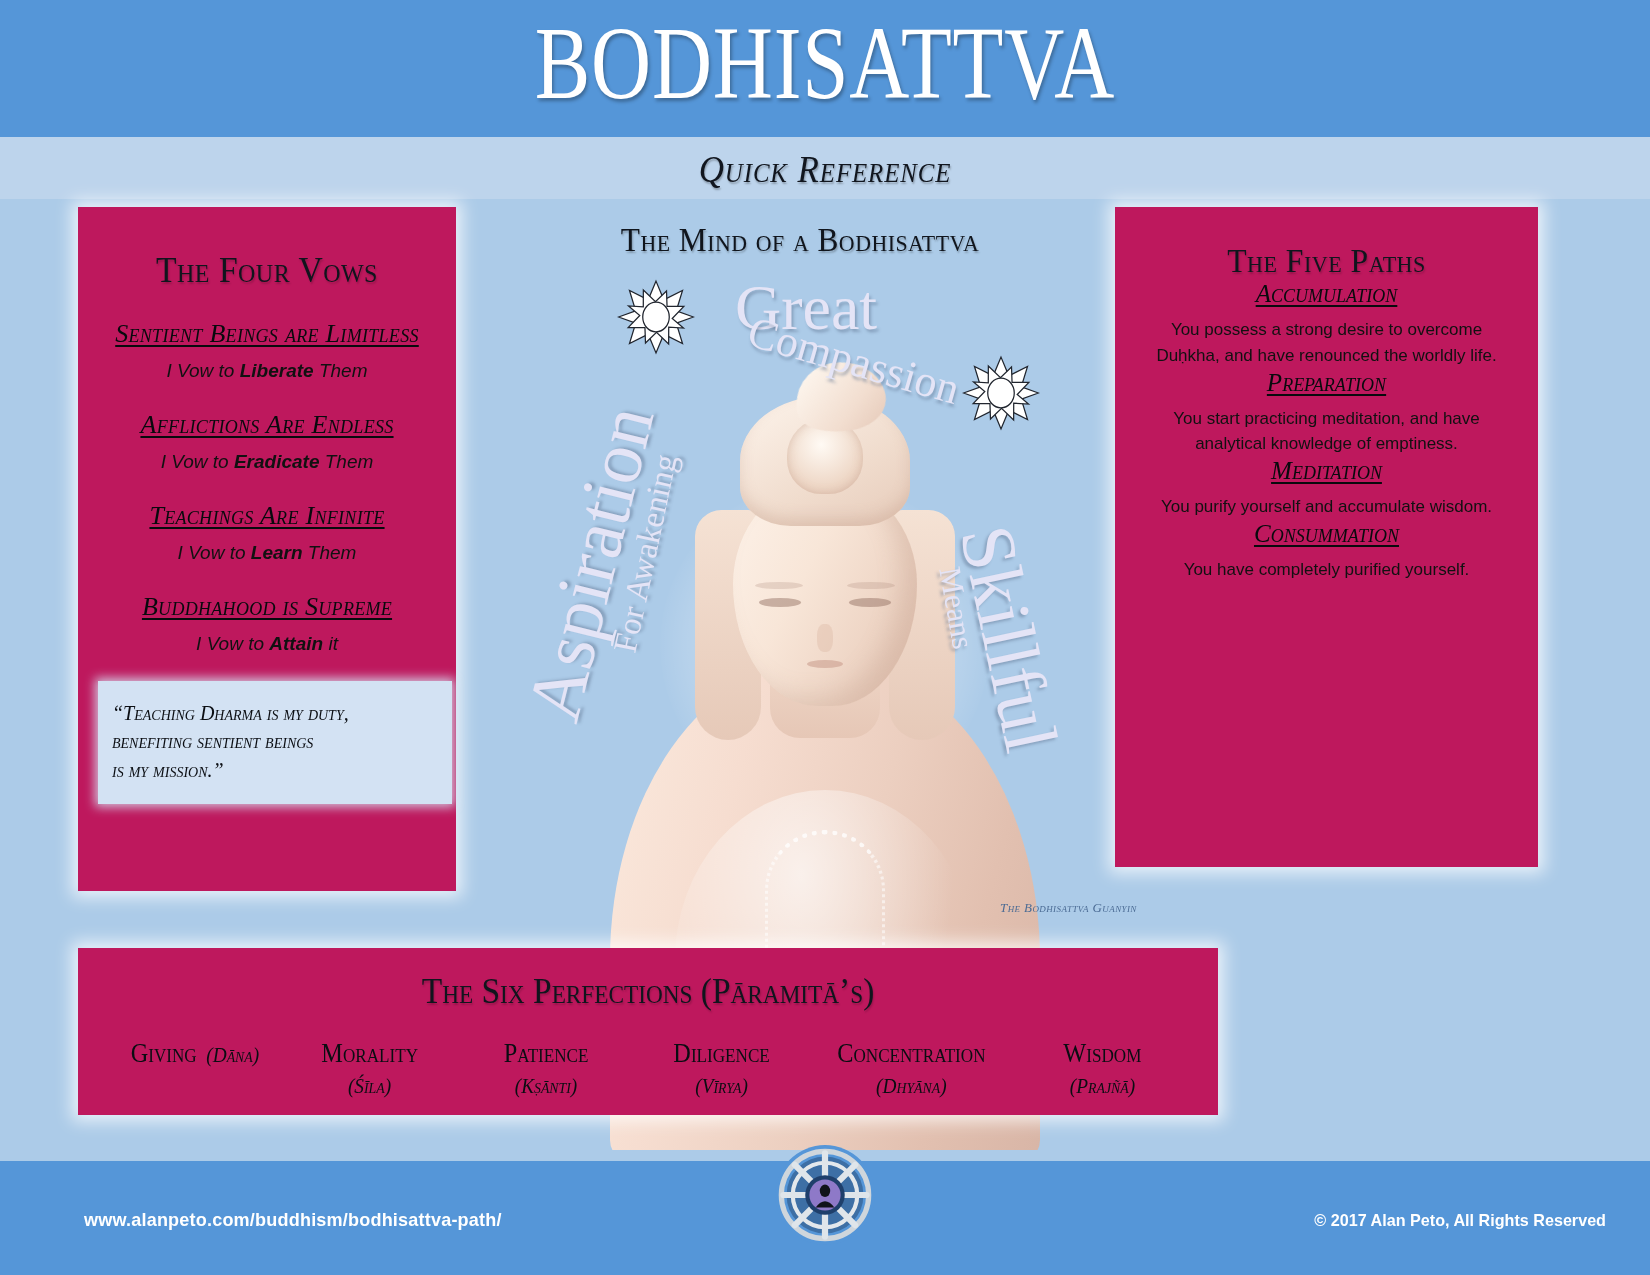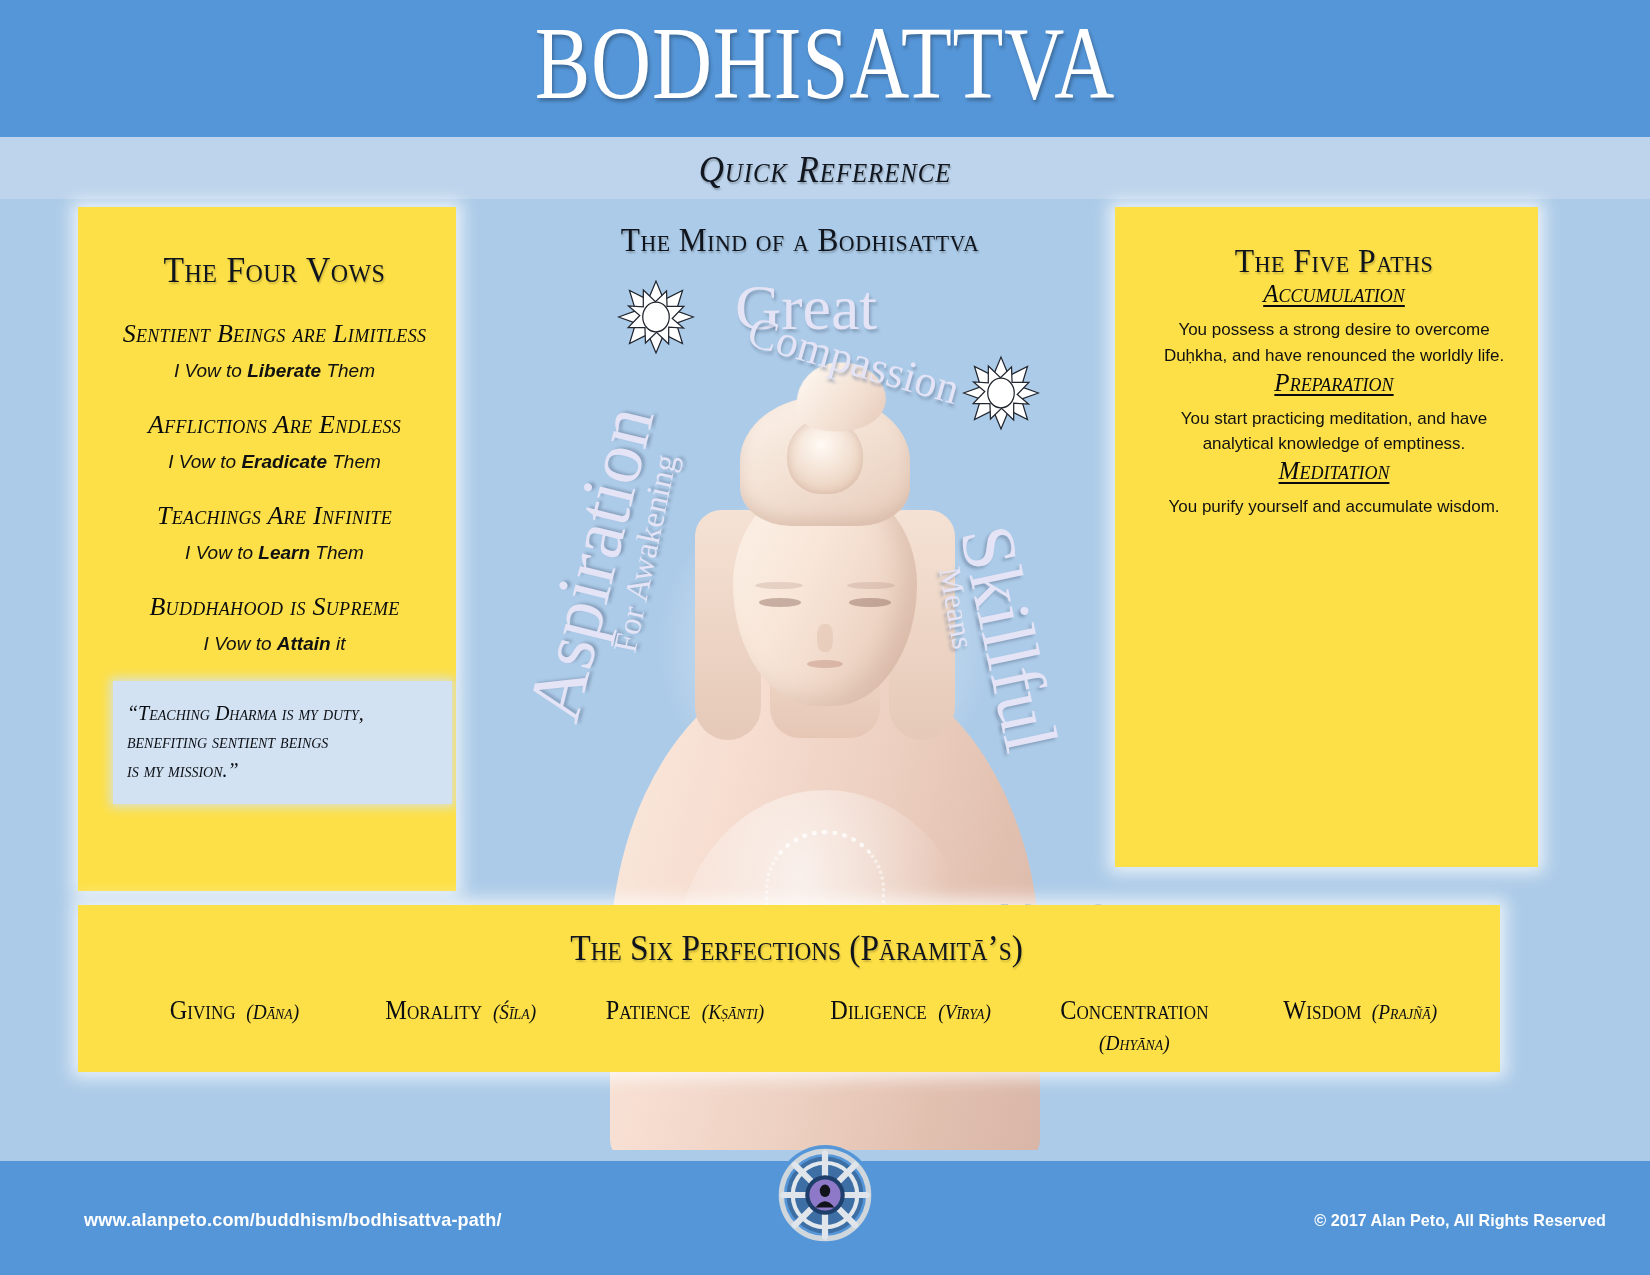--- a/index.html
+++ b/index.html
@@ -179,27 +179,26 @@
     white-space: nowrap;
     pointer-events: none;
   }
   .arc-char { display: inline-block; }
 
   .lotus-icon { position: absolute; pointer-events: none; }
 
   
   .panel {
     position: absolute;
-    background: #fde047;
+    background: #be185d;
     box-shadow: 0 0 16px 6px rgba(255,255,255,0.75);
-    padding-left: 15px;
   }
   #panel-vows  { left: 78px;  top: 207px; width: 378px;  height: 684px; }
   #panel-paths { left: 1115px; top: 207px; width: 423px; height: 660px; }
-  #panel-perf  { left: 78px;  top: 905px; width: 1422px; height: 167px; }
+  #panel-perf  { left: 78px;  top: 948px; width: 1140px; height: 167px; }
 
   .panel-title {
     text-align: center;
     font-family: "Liberation Serif", serif;
     font-variant: small-caps;
     font-size: 36px;
     color: #10151d;
     letter-spacing: 0.5px;
     transform: scaleX(0.96);
     text-shadow: 1px 2px 2px rgba(0,0,0,0.2);
@@ -208,20 +207,21 @@
   #panel-paths .panel-title { margin-top: 36px; font-size: 33px; }
 
   .vow-item { margin-top: 28px; text-align: center; }
   .vow-item:first-of-type { margin-top: 44px; }
   .vow-head {
     font-family: "Liberation Serif", serif;
     font-style: italic;
     font-variant: small-caps;
     font-size: 26px;
     color: #080a0d;
+    text-decoration: underline;
     text-underline-offset: 3px;
     letter-spacing: 0.3px;
   }
   .vow-sub {
     margin-top: 11px;
     font-family: "Liberation Sans", sans-serif;
     font-style: italic;
     font-size: 19px;
     color: #111;
   }
@@ -459,20 +459,26 @@
     </div>
 
 
     <div class="path-item">
       <div class="path-head">Meditation</div>
       <div class="path-desc">
         <div>You purify yourself and accumulate wisdom.</div>
       </div>
     </div>
 
+    <div class="path-item">
+      <div class="path-head">Consummation</div>
+      <div class="path-desc">
+        <div>You have completely purified yourself.</div>
+      </div>
+    </div>
   </div>
 
   <div class="panel" id="panel-perf">
     <div class="perf-title">The Six Perfections (Pāramitā’s)</div>
     <div class="perf-row">
       <div class="perf-cell">
         <div class="perf-name">Giving</div>
         <div class="perf-skt">(Dāna)</div>
       </div>
       <div class="perf-cell">

